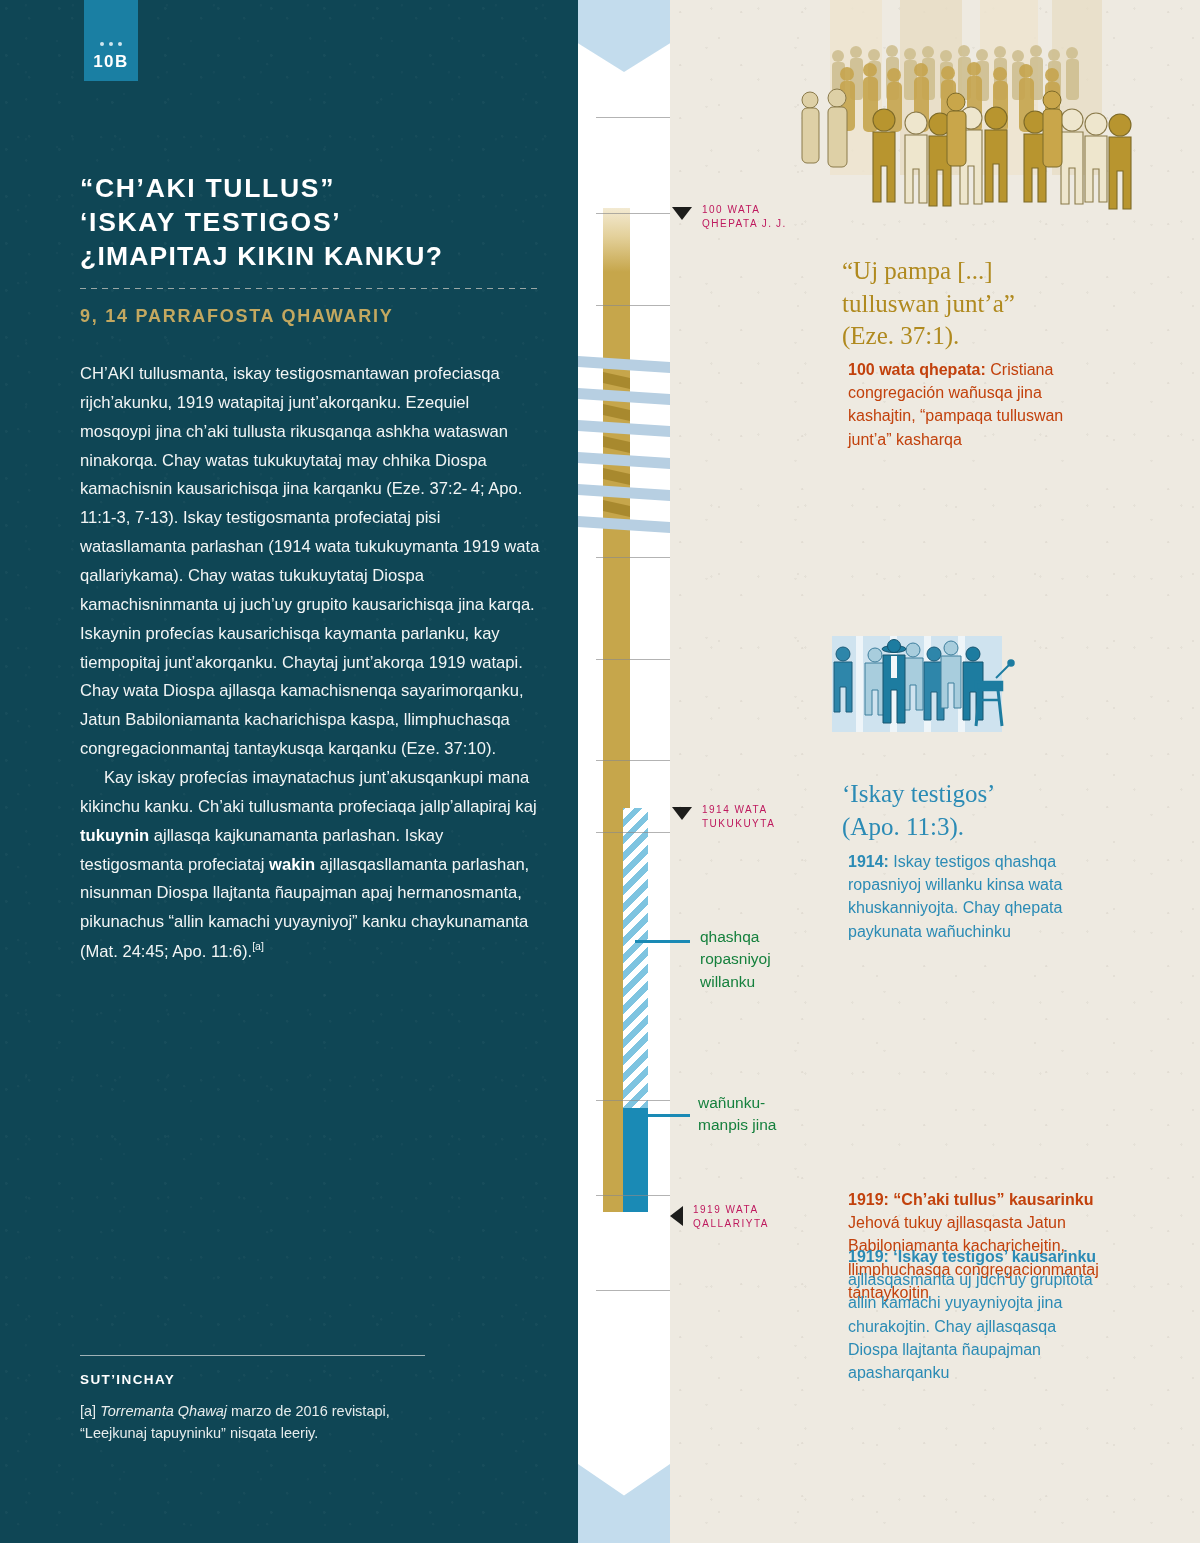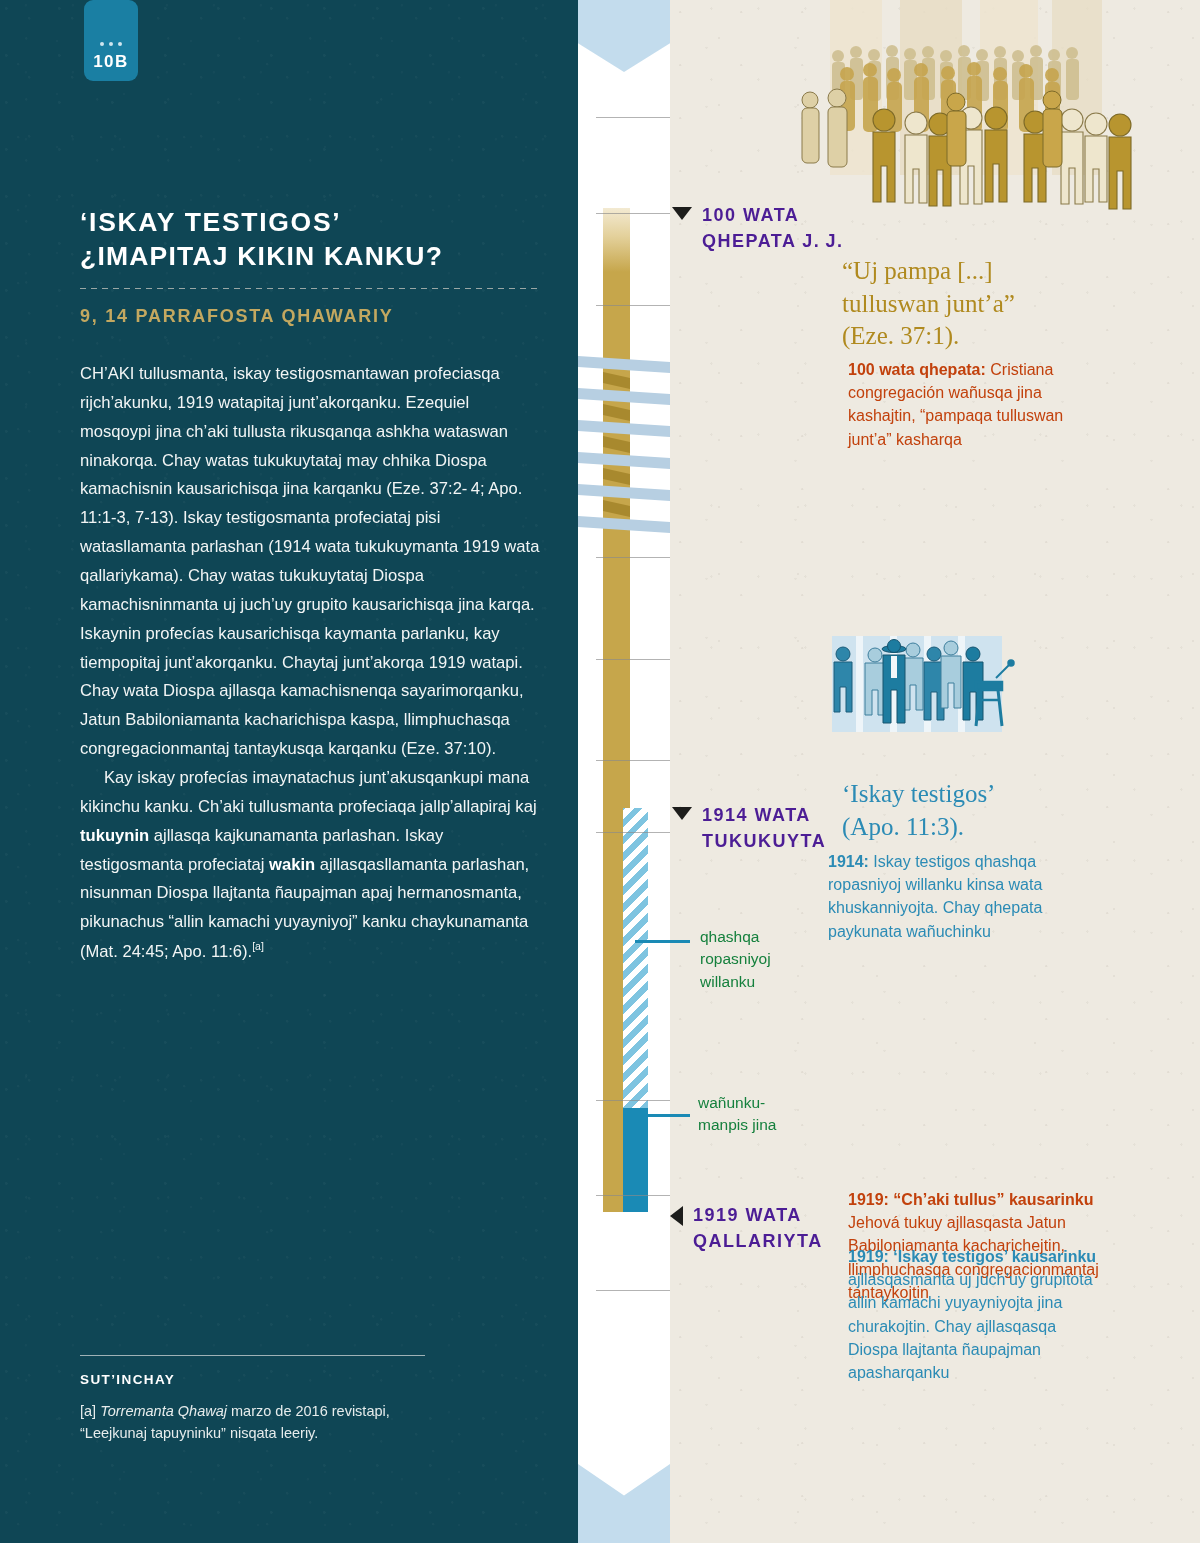--- a/index.html
+++ b/index.html
@@ -23,21 +23,21 @@
       radial-gradient(circle at 85% 77%, rgba(255,255,255,.025) 0 1px, transparent 1.4px),
       radial-gradient(circle at 22% 88%, rgba(255,255,255,.03) 0 1px, transparent 1.4px),
       radial-gradient(circle at 55% 8%, rgba(255,255,255,.025) 0 1px, transparent 1.4px);
     background-size: 53px 47px, 71px 61px, 43px 59px, 67px 53px, 83px 73px, 47px 67px;
   }
 
   
   #badge{
     position:absolute; left:84px; top:0; width:54px; height:81px;
     background:#1a7fa3; display:flex; flex-direction:column;
-    align-items:center; justify-content:flex-end; padding-bottom:11px;border-radius:9px;
+    align-items:center; justify-content:flex-end; padding-bottom:11px;
   }
   #badge .dots{ display:flex; gap:5px; margin-bottom:7px; }
   #badge .dots i{ width:4px; height:4px; border-radius:50%; background:#cfe6ef; display:block; }
   #badge .num{
     color:#fff; font-size:17px; font-weight:bold; letter-spacing:1.5px;
     line-height:1;
   }
 
   
   #title-block{ position:absolute; left:80px; top:172px; width:470px; }
@@ -113,21 +113,21 @@
   .marker{ position:absolute; display:flex; align-items:flex-start; gap:10px; }
   .tri-down{
     width:0;height:0;border-left:10px solid transparent;border-right:10px solid transparent;
     border-top:13px solid #1d1d1b; margin-top:4px;
   }
   .tri-left{
     width:0;height:0;border-top:10px solid transparent;border-bottom:10px solid transparent;
     border-right:13px solid #1d1d1b; margin-top:3px;
   }
   .marker .lbl{
-    font-size:18px; font-weight:bold; letter-spacing:1.5px; color:#4c1d95;
+    font-size:10px; font-weight:normal; letter-spacing:1.5px; color:#be185d;
     line-height:1.42; text-transform:uppercase;
   }
   .caption-blue{
     position:absolute; color:#15803d; font-size:15.5px; line-height:1.45;
     font-weight:500;
   }
 
   
   #right-col{
     position:absolute; left:670px; top:0; width:530px; height:1543px;
@@ -163,21 +163,21 @@
     <span class="dots">
         <i></i>
         <i></i>
         <i></i>
       </span>
     <span class="num">10B</span>
   </div>
 
   <div id="title-block">
     <h1>
-      <br>
+      <span>“CH’AKI TULLUS”</span><br>
       <span>‘ISKAY TESTIGOS’</span><br>
       <span class="ln3">¿IMAPITAJ KIKIN KANKU?</span>
     </h1>
     <div id="dash-rule"></div>
     <div id="subhead">9, 14 PARRAFOSTA QHAWARIY</div>
   </div>
 
   <div id="body-text">
     <p>CH’AKI tullusmanta, iskay testigosmantawan profeciasqa rijch’akunku, 1919 watapitaj junt’akorqanku. Ezequiel mosqoypi jina ch’aki tullusta rikusqanqa ashkha wataswan ninakorqa. Chay watas tukukuytataj may chhika Diospa kamachisnin kausarichisqa jina karqanku (Eze. 37:2- 4; Apo. 11:1-3, 7-13). Iskay testigosmanta profeciataj pisi watasllamanta parlashan (1914 wata tukukuymanta 1919 wata qallariykama). Chay watas tukukuytataj Diospa kamachisninmanta uj juch’uy grupito kausarichisqa jina karqa. Iskaynin profecías kausarichisqa kaymanta parlanku, kay tiempopitaj junt’akorqanku. Chaytaj junt’akorqa 1919 watapi. Chay wata Diospa ajllasqa kamachisnenqa sayarimorqanku, Jatun Babiloniamanta kacharichispa kaspa, llimphuchasqa congregacionmantaj tantaykusqa karqanku (Eze. 37:10).</p>
     <p><span>Kay iskay profecías imaynatachus junt’akusqankupi mana kikinchu kanku. Ch’aki tullusmanta profeciaqa jallp’allapiraj kaj </span><b>tukuynin</b><span> ajllasqa kajkunamanta parlashan. Iskay testigosmanta profeciataj </span><b>wakin</b><span> ajllasqasllamanta parlashan, nisunman Diospa llajtanta ñaupajman apaj hermanosmanta, pikunachus “allin kamachi yuyayniyoj” kanku chaykunamanta (Mat. 24:45; Apo. 11:6).</span><sup>[a]</sup></p>
@@ -405,21 +405,21 @@
 
 <div class="note gold" style="left:848px; top:358px; width:250px;">
   <b>100 wata qhepata:</b><span> Cristiana congregación wañusqa jina kashajtin, “pampaqa tulluswan junt’a” kasharqa</span>
 </div>
 
 <div class="scrip blue" style="left:842px; top:778px; width:300px;">
   <span>‘Iskay testigos’</span><br>
   <span>(Apo. 11:3).</span>
 </div>
 
-<div class="note blue" style="left:828px; top:850px; width:255px;">
+<div class="note blue" style="left:848px; top:850px; width:255px;">
   <b>1914:</b><span> Iskay testigos qhashqa ropasniyoj willanku kinsa wata khuskanniyojta. Chay qhepata paykunata wañuchinku</span>
 </div>
 
 <div class="note gold" style="left:848px; top:1144px; width:290px;margin-top:44px;">
   <b>1919: “Ch’aki tullus” kausarinku</b><span> Jehová tukuy ajllasqasta Jatun Babiloniamanta kacharichejtin, llimphuchasqa congregacionmantaj tantaykojtin</span>
 </div>
 
 <div class="note blue" style="left:848px; top:1245px; width:250px;">
   <b>1919: ‘Iskay testigos’ kausarinku</b><span> ajllasqasmanta uj juch’uy grupitota allin kamachi yuyayniyojta jina churakojtin. Chay ajllasqasqa Diospa llajtanta ñaupajman apasharqanku</span>
 </div>

